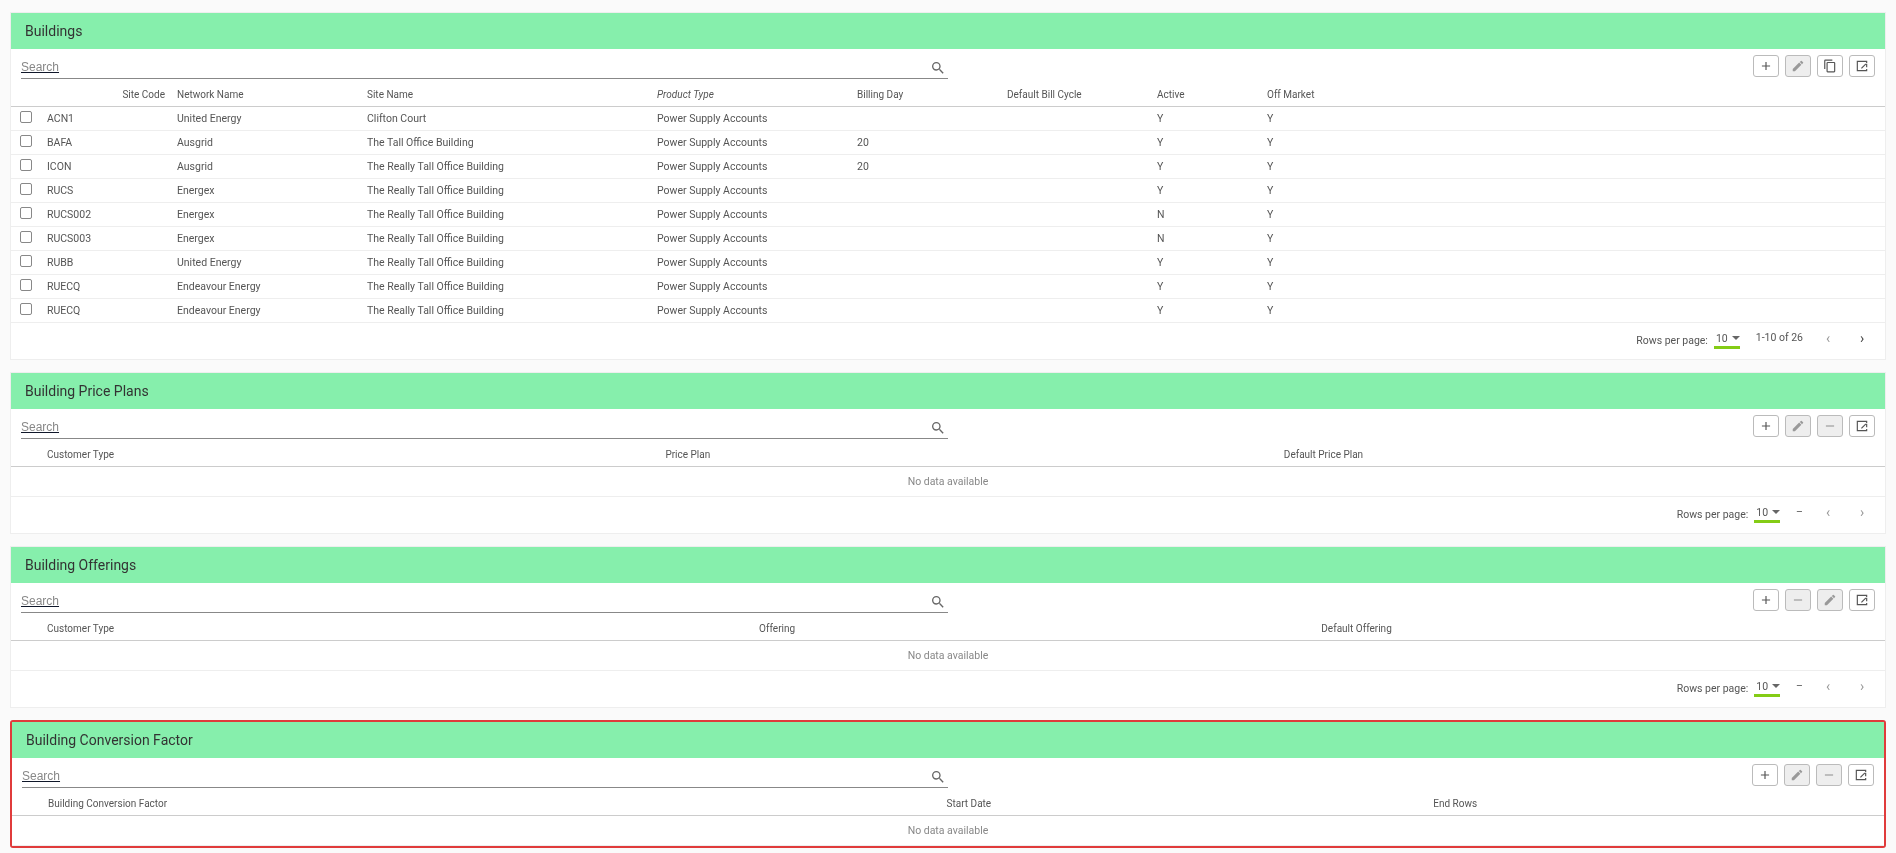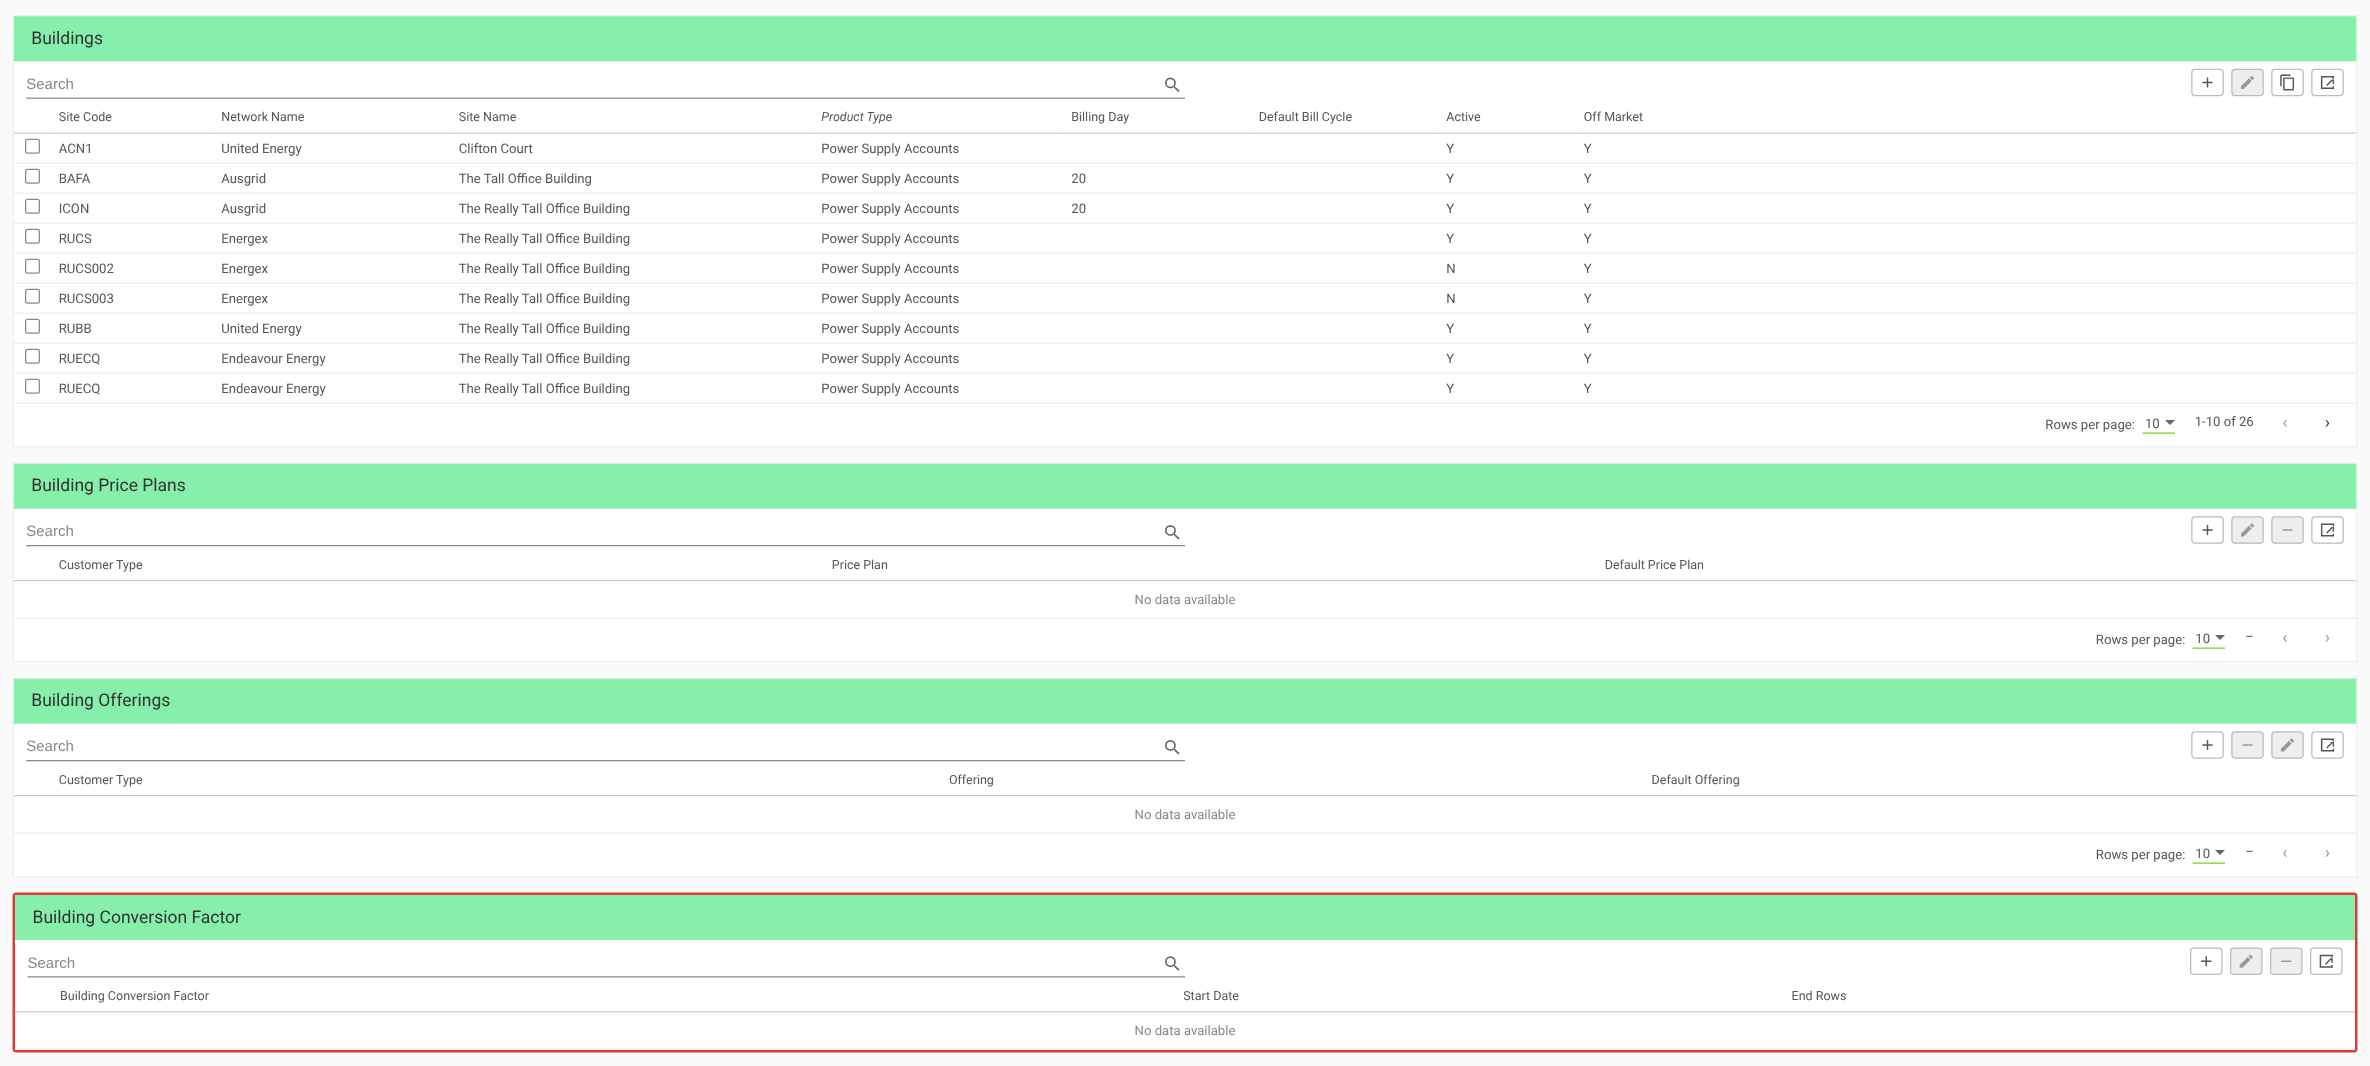--- a/index.html
+++ b/index.html
@@ -34,20 +34,21 @@
     margin-right: auto;
   }
   .search-input {
     width: 100%;
     border: none;
     outline: none;
     font-size: 12px;
     padding: 4px 24px 4px 0;
     background: transparent;
     color: #0f172a;
+    text-decoration: underline;
   }
   .search-input::placeholder { color: #888; }
   .search-icon {
     position: absolute;
     right: 2px;
     bottom: 2px;
     width: 16px; height: 16px;
     fill: #666;
   }
   .btn-group { display: flex; gap: 6px; margin-left: auto; padding-bottom:2px;}
@@ -90,40 +91,40 @@
 
   .pager {
     display:flex; justify-content:flex-end; 
     gap: 16px;
     padding: 8px 14px 10px 0;
     font-size: 10.5px;
     color:#555;
   }
   .pager .rp { display:flex; align-items:center; gap:6px;}
   .pager select, .pager .pseudo-select {
-    border:none; border-bottom:1px solid #84cc16; background:transparent;
+    border:none; border-bottom:3px solid #84cc16; background:transparent;
     font-size:10.5px; padding:1px 12px 1px 2px; position:relative;
   }
   .pager .pseudo-select::after{
     content:""; position:absolute; right:0; top:5px;
     border-left:4px solid transparent; border-right:4px solid transparent;
     border-top:4px solid #666;
   }
   .pager .nav { width:18px; text-align:center; color:#999; cursor:pointer; font-size:14px; line-height:1;}
   .pager .nav.active{ color:#444; }
 
   .highlight-red {
     border: 2px solid #e03b3b;
     border-radius: 3px;
     padding-bottom:0;
   }
 
   
   .col-chk{width:30px;text-align:center;}
-  .col-site{width:130px;}
+  .col-site{width:130px;text-align:right;}
   .col-net{width:190px;}
   .col-sitename{width:290px;}
   .col-prod{width:200px;font-style:italic;}
   .col-bill{width:150px;}
   .col-def{width:150px;}
   .col-act{width:110px;}
   .col-off{width:auto;}
 </style>
 </head>
 <body>

